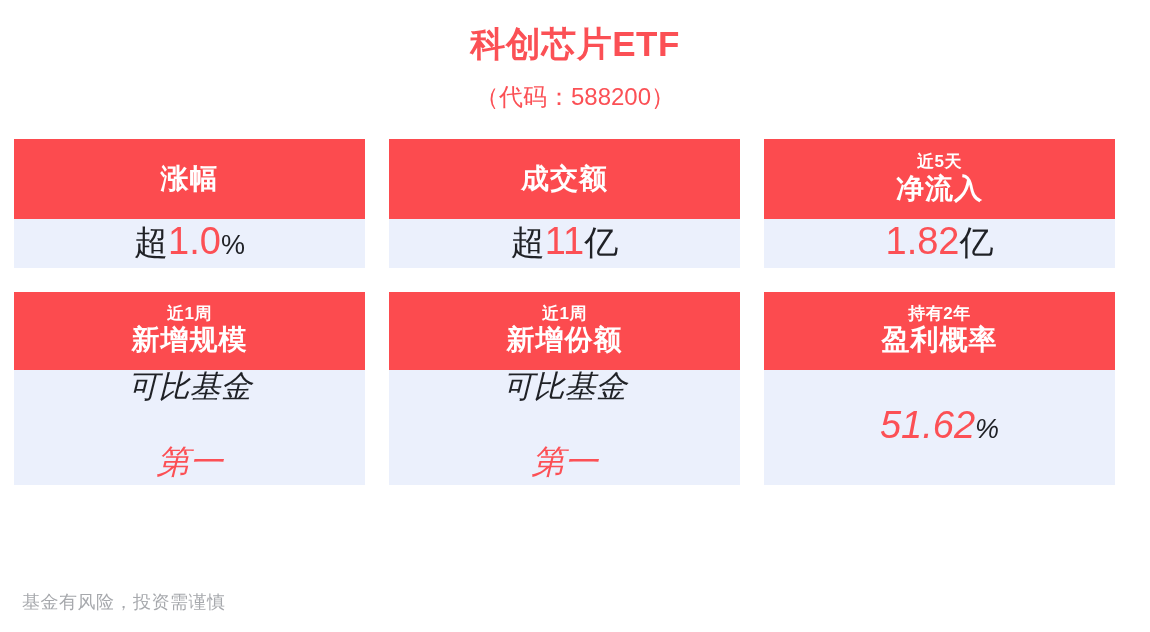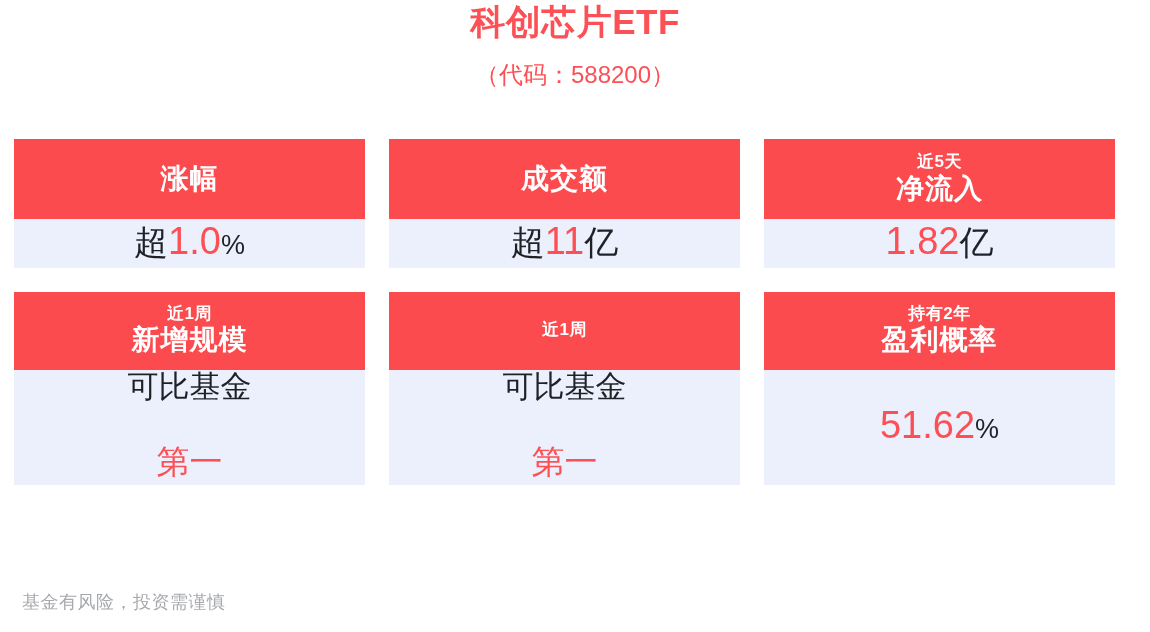--- a/index.html
+++ b/index.html
@@ -12,20 +12,21 @@
 
   body {
     font-family: "Liberation Sans", "DejaVu Sans", sans-serif;
     position: relative;
     overflow: hidden;
   }
 
   
   .title-block {
     width: 100%;
+    padding-top: 22px;
     text-align: center;
   }
 
   .main-title {
     font-size: 35px;
     font-weight: bold;
     color: #fb5055;
     letter-spacing: 0.5px;
     line-height: 1.25;
   }
@@ -92,21 +93,21 @@
   .card-body {
     flex: 1;
     display: flex;
     flex-direction: column;
     align-items: center;
     justify-content: center;
     padding-bottom: 4px;
   }
 
   .row1 .card-body { height: 124px; }
-  .row2 .card-body { height: 117px; }
+  .row2 .card-body { height: 117px; font-style: italic; }
 
   .value-line {
     display: flex;
     align-items: baseline;
     justify-content: center;
     line-height: 1.18;
     white-space: nowrap;
   }
 
   .v-dark {
@@ -230,20 +231,21 @@
     </div>
     <div class="card-body">
       <div class="stack-line-1">可比基金</div>
       <div class="stack-line-2">第一</div>
     </div>
   </div>
 
   <div class="card row2">
     <div class="card-header">
       <div class="header-eyebrow">近1周</div>
+      <div class="header-main">新增份额</div>
     </div>
     <div class="card-body">
       <div class="stack-line-1">可比基金</div>
       <div class="stack-line-2">第一</div>
     </div>
   </div>
 
   <div class="card row2">
     <div class="card-header">
       <div class="header-eyebrow">持有2年</div>

